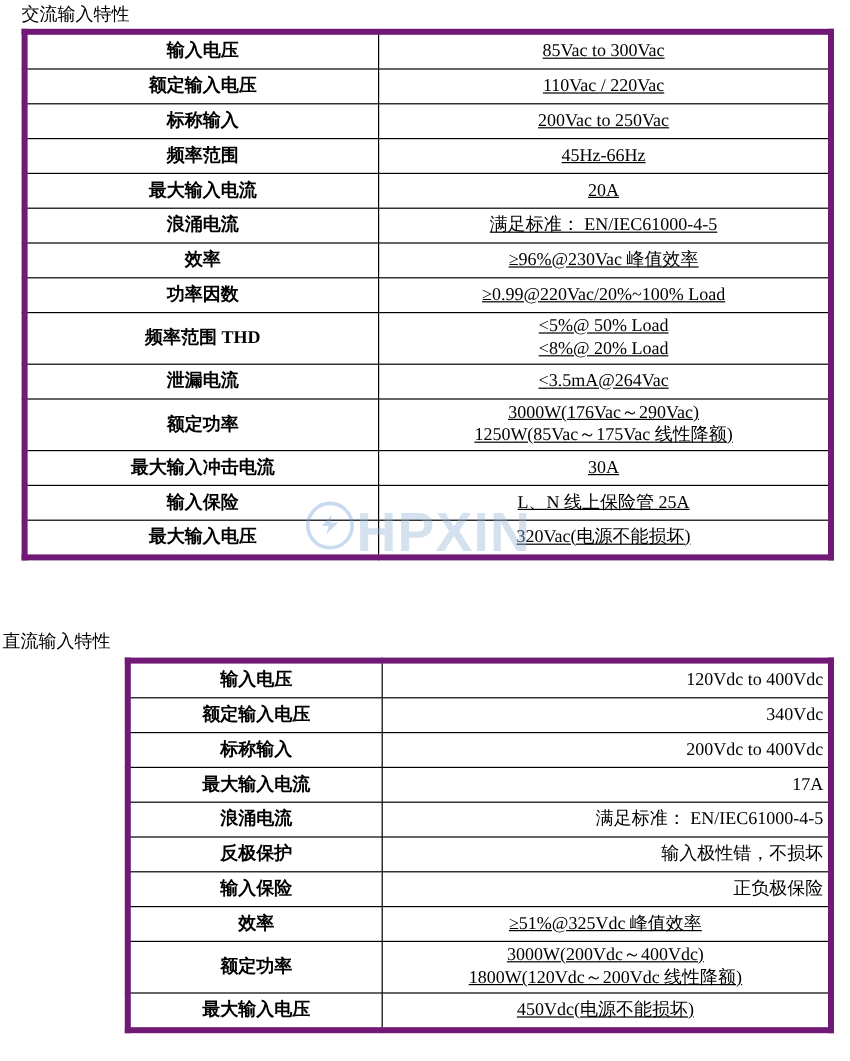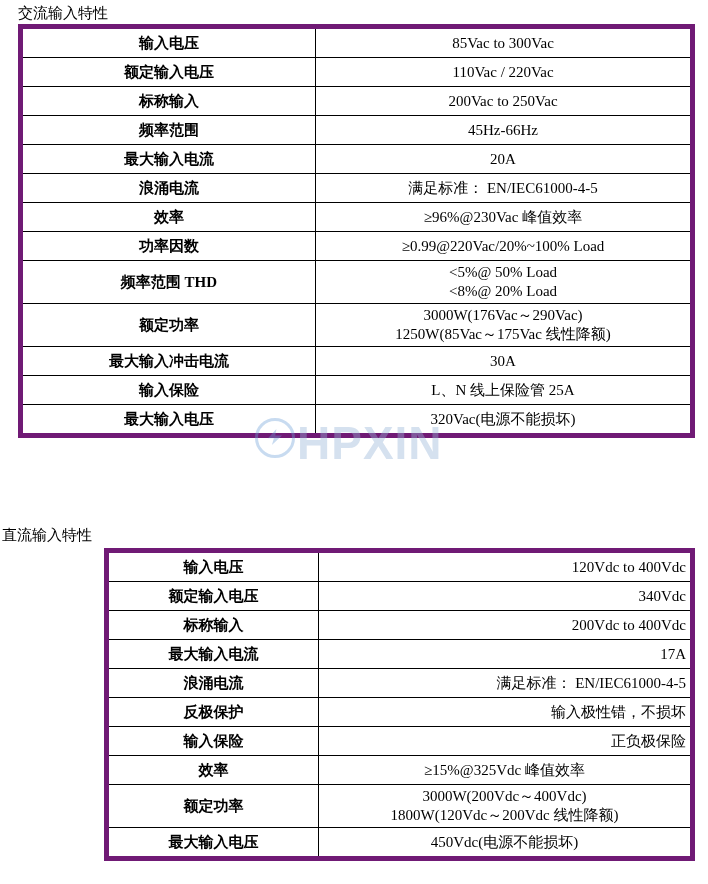--- a/index.html
+++ b/index.html
@@ -42,20 +42,21 @@
     vertical-align: middle;
     height: 24px;
   }
   .label-cell {
     text-align: center;
     font-weight: bold;
     white-space: nowrap;
   }
   .val-center {
     text-align: center;
+    text-decoration: underline;
   }
   .val-left {
     text-align: right;
     padding-left: 8px;
   }
   .val-line {
     display: block;
   }
 
   
@@ -193,20 +194,26 @@
           </td>
         </tr>
         <tr>
           <td class="label-cell">频率范围 THD</td>
           <td class="val-center">
             <span class="val-line">&lt;5%@ 50% Load</span>
             <span class="val-line">&lt;8%@ 20% Load</span>
           </td>
         </tr>
         <tr>
+          <td class="label-cell">泄漏电流</td>
+          <td class="val-center">
+            <span class="val-line">&lt;3.5mA@264Vac</span>
+          </td>
+        </tr>
+        <tr>
           <td class="label-cell">额定功率</td>
           <td class="val-center">
             <span class="val-line">3000W(176Vac～290Vac)</span>
             <span class="val-line">1250W(85Vac～175Vac 线性降额)</span>
           </td>
         </tr>
         <tr>
           <td class="label-cell">最大输入冲击电流</td>
           <td class="val-center">
             <span class="val-line">30A</span>
@@ -273,21 +280,21 @@
         </tr>
         <tr>
           <td class="label-cell">输入保险</td>
           <td class="val-left">
             <span class="val-line">正负极保险</span>
           </td>
         </tr>
         <tr>
           <td class="label-cell">效率</td>
           <td class="val-center">
-            <span class="val-line">≥15%@325Vdc 峰值效率</span>
+            <span class="val-line">≥51%@325Vdc 峰值效率</span>
           </td>
         </tr>
         <tr>
           <td class="label-cell">额定功率</td>
           <td class="val-center">
             <span class="val-line">3000W(200Vdc～400Vdc)</span>
             <span class="val-line">1800W(120Vdc～200Vdc 线性降额)</span>
           </td>
         </tr>
         <tr>

